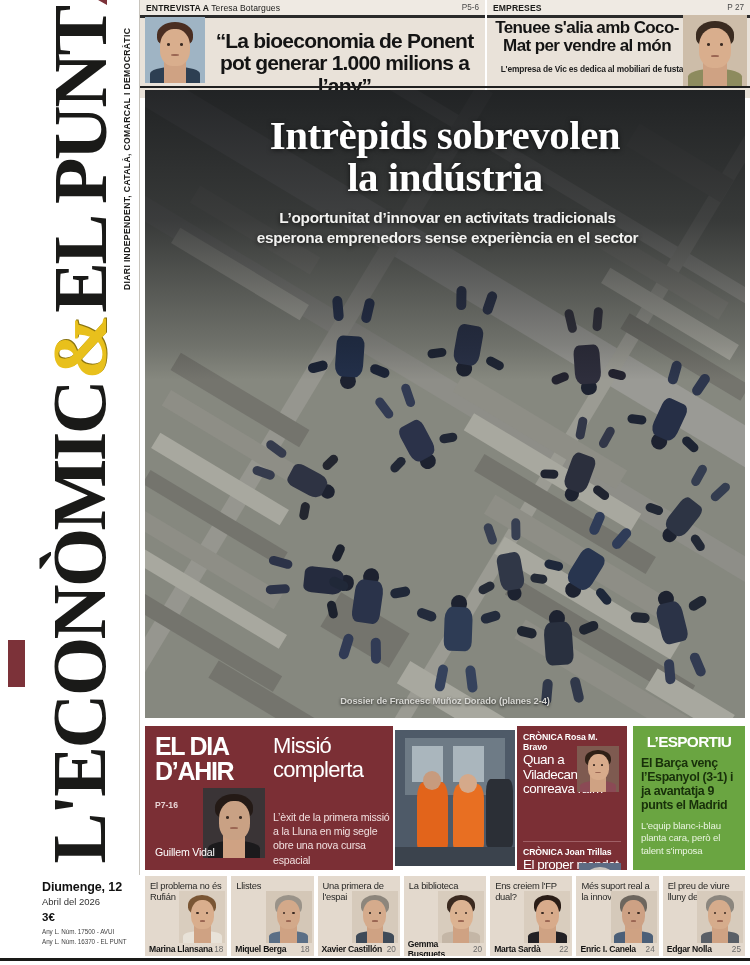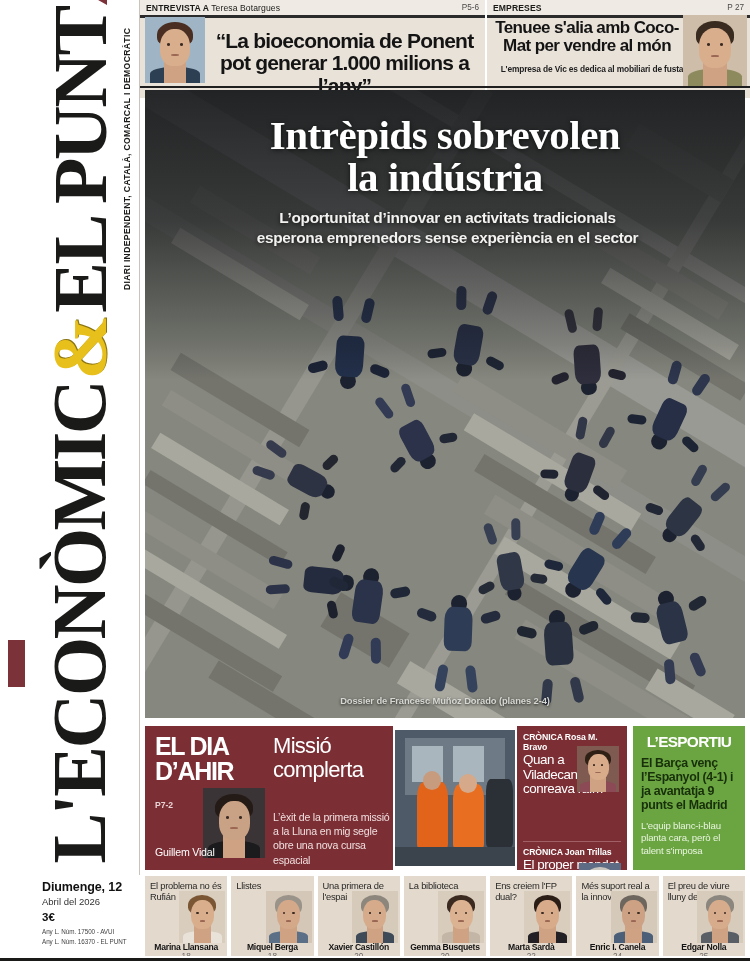--- a/index.html
+++ b/index.html
@@ -259,21 +259,20 @@
     font-size: 9.4px; color: #2a2a28; line-height: 1.18; letter-spacing: -.25px;
   }
   .op-face {
     position: absolute; right: 2px; bottom: 13px; width: 46px; height: 52px;
     overflow: hidden; background: #cbbba9;
   }
   .op-foot {
     position: absolute; left: 0; right: 0; bottom: 0; height: 14px;
     display: flex; align-items: center; justify-content: space-between;
     padding: 0 4px;
-    flex-direction: column;
   }
   .op-name { font-size: 8.6px; font-weight: 700; color: #141414; letter-spacing: -.25px; }
   .op-pg   { font-size: 8.2px; color: #6a6a6a; }
   .bot-rule {
     position: absolute; left: 0; top: 958px; width: 750px; height: 3px; background: #1a1a18;
   }
   .top-hair { position: absolute; left: 140px; top: 86px; width: 610px; height: 2px; background: #1e1e1e; }
 </style>
 </head>
 <body>
@@ -528,21 +527,21 @@
     <div class="photo-credit">Dossier de Francesc Muñoz Dorado (planes 2-4)</div>
   </div>
 
   <div class="promo-row">
 
     <div class="eldia">
       <div class="eldia-title">
         <div>EL DIA</div>
         <div>D’AHIR</div>
       </div>
-      <div class="eldia-pg">P7-2</div>
+      <div class="eldia-pg">P7-16</div>
       <div class="eldia-portrait">
         <div class="face">
           <div class="bg" style="background:#3a3436"></div>
           <div class="body" style="background:#1b1a1c"></div>
           <div class="neck"></div>
           <div class="hair" style="background:#241a16"></div>
           <div class="head" style="background:#c9a184"></div>
           <div class="eyeL"></div>
             <div class="eyeR"></div>
           <div class="mouth"></div>
@@ -602,21 +601,21 @@
 
             <div class="hair" style="background:#c8c3bd"></div>
 
           </div>
         </div>
       </div>
     </div>
 
     <div class="esportiu">
       <div class="esp-title">L’ESPORTIU</div>
-      <div class="esp-head">El Barça venç l’Espanyol (4-1) i ja avantatja 9 punts el Madrid</div>
+      <div class="esp-head">El Barça venç l’Espanyol (3-1) i ja avantatja 9 punts el Madrid</div>
       <div class="esp-sub">L'equip blanc-i-blau planta cara, però el talent s'imposa</div>
     </div>
   </div>
 
   <div class="opinion-strip">
 
     <div class="op-card">
       <div class="op-title">El problema no és Rufián</div>
       <div class="op-face">
         <div class="face">

